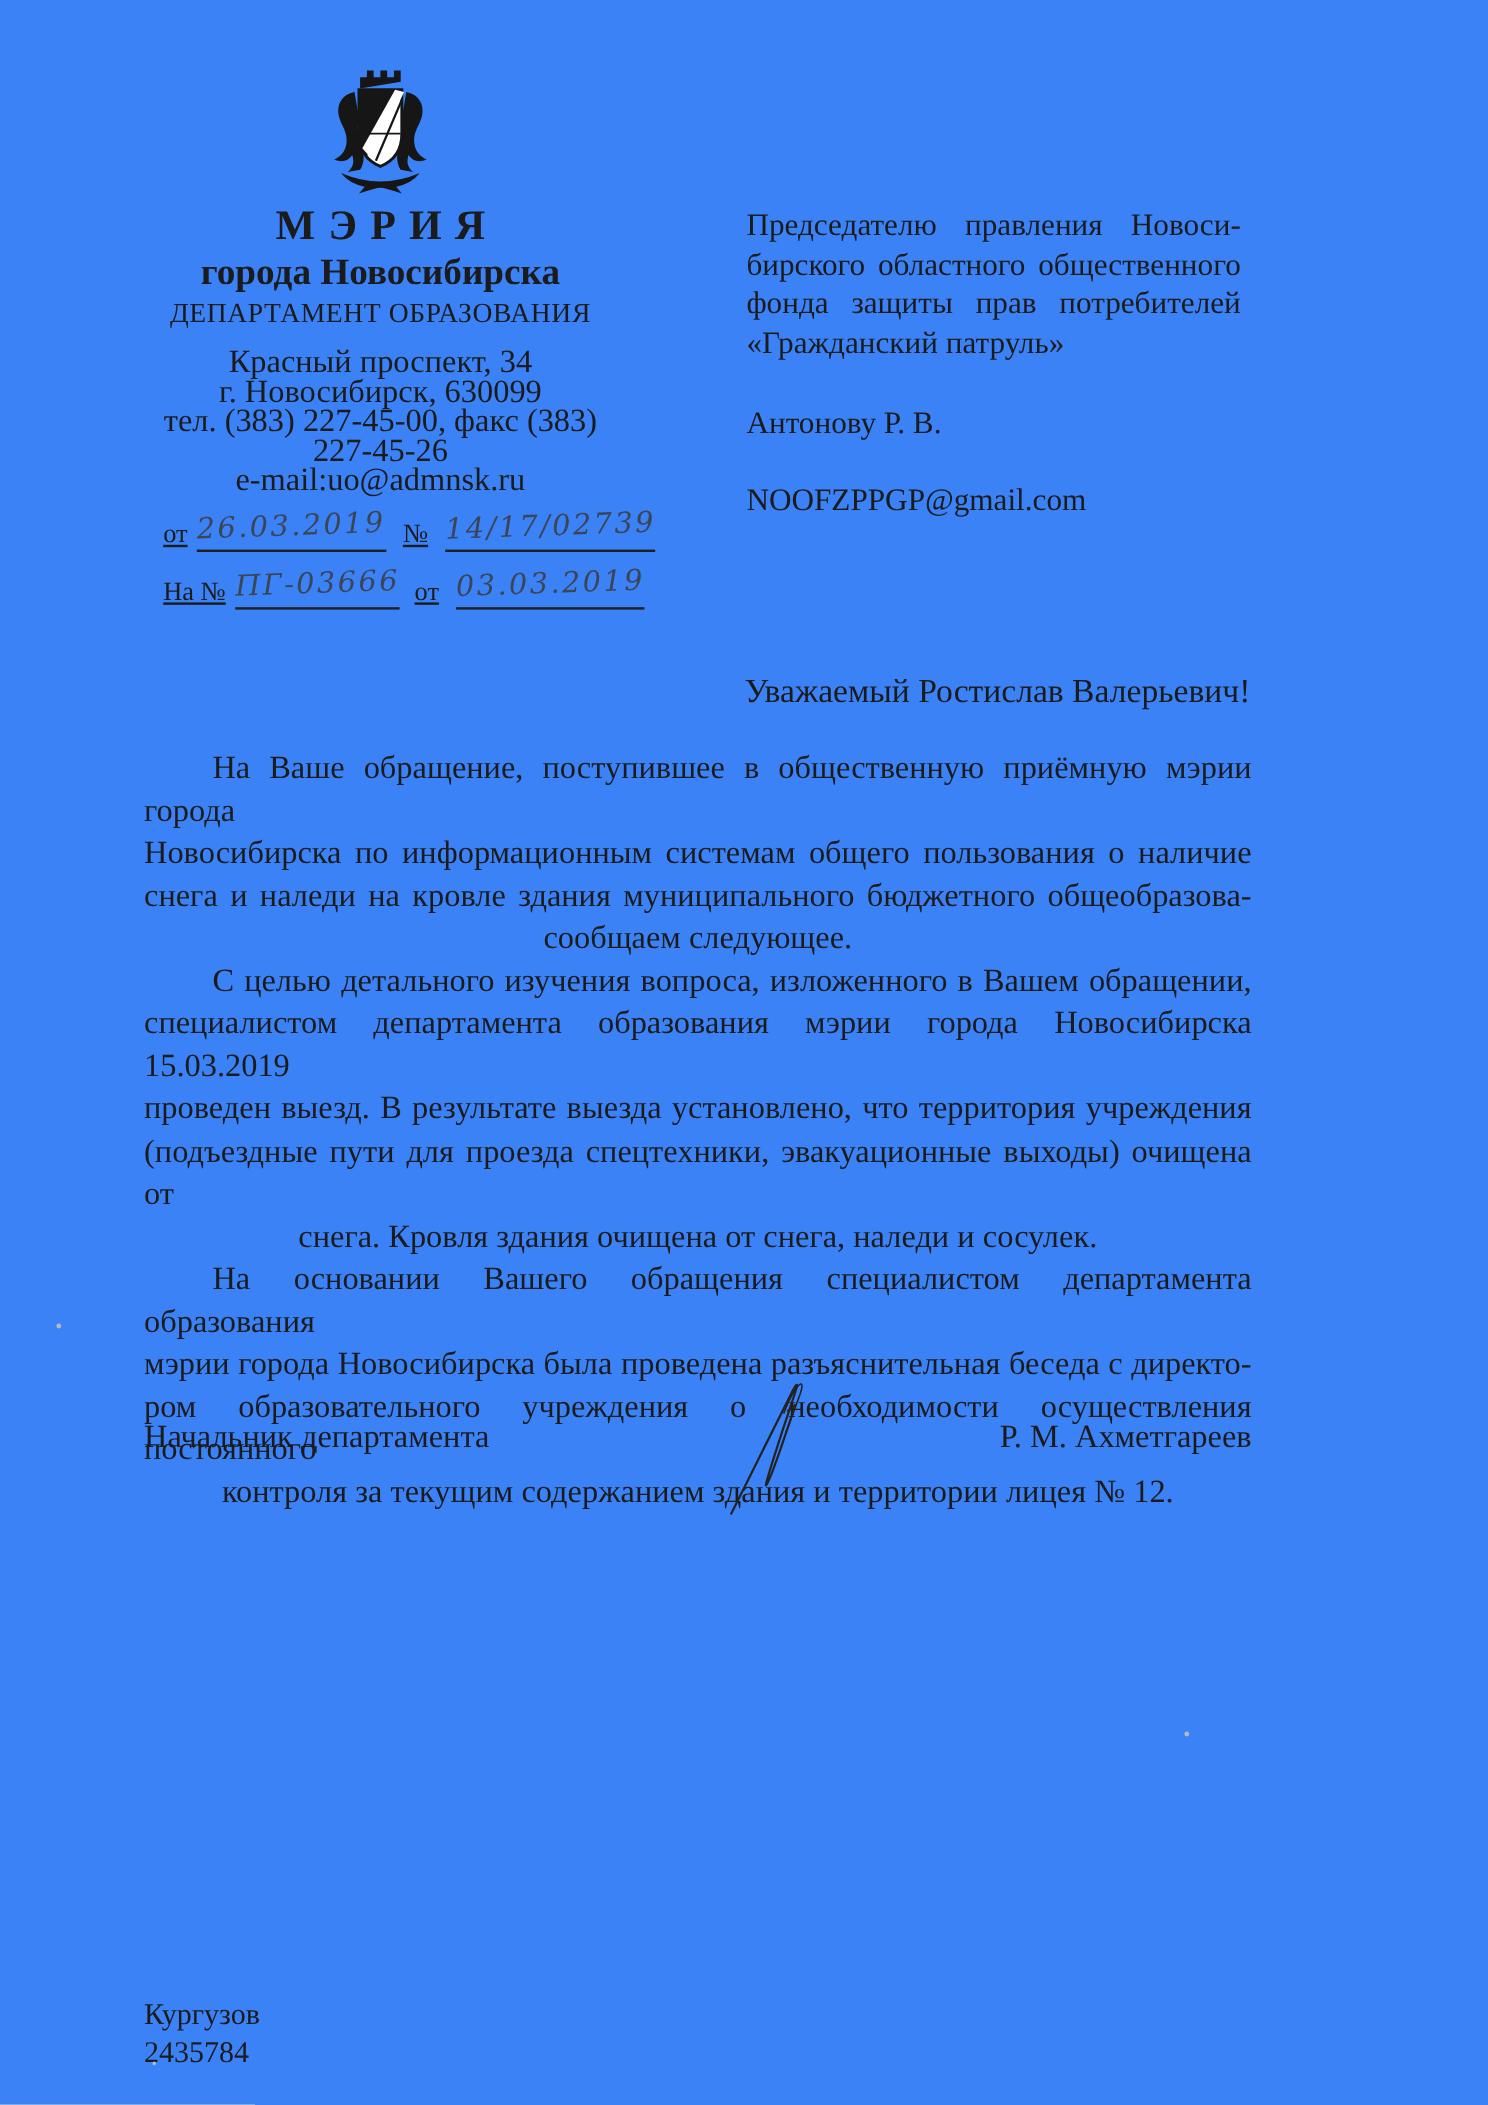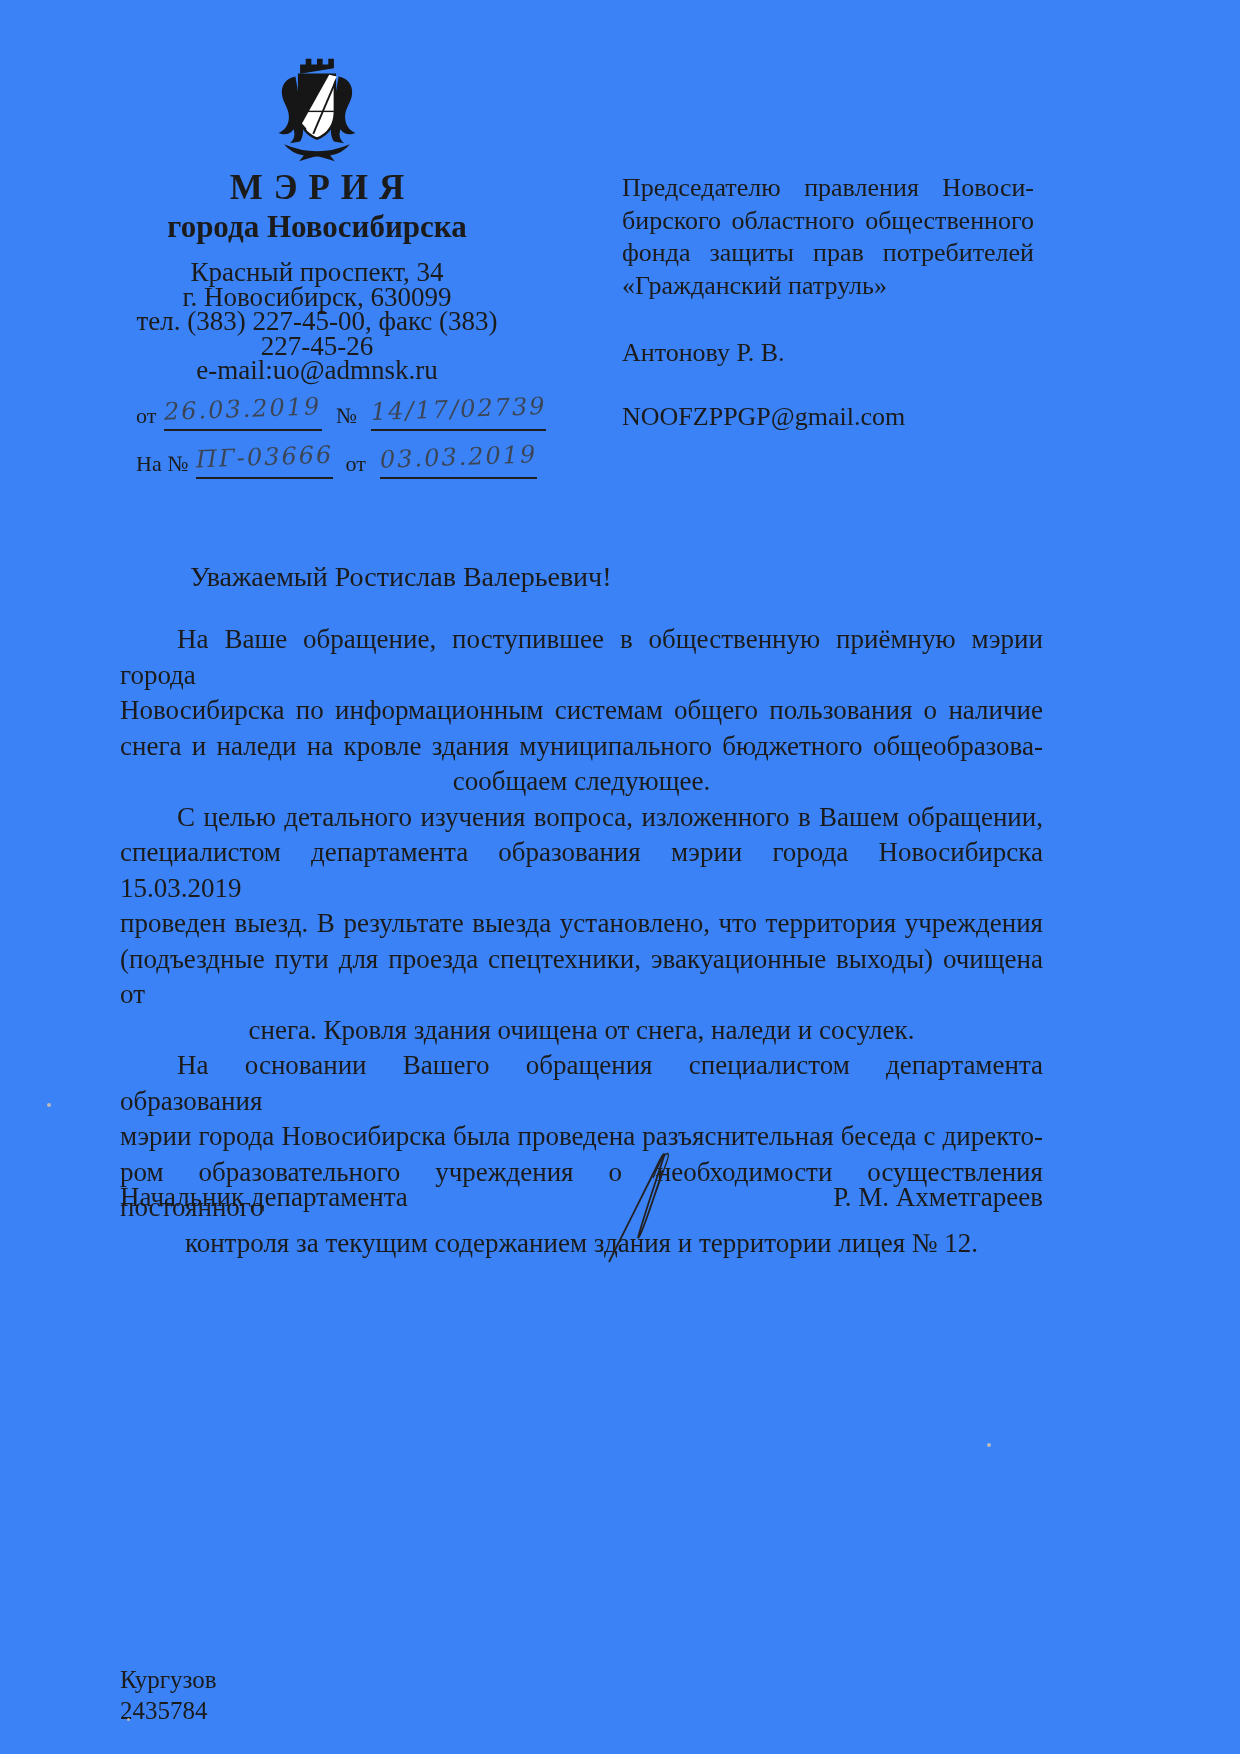--- a/index.html
+++ b/index.html
@@ -16,21 +16,21 @@
   .emblem { display:block; margin:0 auto 4px auto; }
   .org1 { font-size:35px; font-weight:bold; letter-spacing:11px; text-indent:11px; margin-top:2px; }
   .org2 { font-size:31px; font-weight:bold; margin-top:1px; }
   .dept { font-size:23px; margin-top:3px; letter-spacing:0.5px; }
   .addr { font-size:27px; margin-top:15px; line-height:24.5px; }
 
   .refline {
     display:flex; align-items:flex-end; font-size:22px;
     margin:14px 0 0 18px; text-align:left;
   }
-  .refline .lbl { white-space:nowrap; padding:0 8px 2px 0; }
+  .refline .lbl { white-space:nowrap; padding:0 8px 2px 0;text-decoration:underline; }
   .ufield {
     display:inline-block; border-bottom:2px solid #1f1f1f;
     text-align:center; position:relative; height:32px;
   }
   .uf-a { width:158px; } .uf-b { width:190px; margin-left:6px; }
   .uf-c { width:160px; } .uf-d { width:168px; margin-left:6px; }
   .hand {
     display:inline-block; font-family:"DejaVu Serif", serif; font-style:italic;
     font-size:24px; color:#3b3b3b; letter-spacing:2px;
     transform:rotate(-2deg) translateY(-2px); opacity:0.85; white-space:nowrap;
@@ -41,21 +41,21 @@
     position:absolute; left:622px; top:172px; width:412px;
     font-size:26px; line-height:32.5px;
   }
   .jline { text-align:justify; text-align-last:justify; }
   .rec-name { margin-top:35px; }
   .rec-email { margin-top:31px; font-family:"Liberation Serif", serif; }
 
   
   .salutation {
     position:absolute; left:120px; top:561px; width:922px;
-    font-size:28px; text-align:left; text-indent:70px;
+    font-size:28px; text-align:right; text-indent:70px;
   }
   .body-text {
     position:absolute; left:120px; top:622px; width:923px;
     font-size:27px; line-height:35.5px;
   }
   .ln  { text-align:justify; text-align-last:justify; white-space:nowrap0; }
   .ln-end { text-align:center; }
   .indent { text-indent:57px; }
 
   
@@ -88,20 +88,21 @@
       </g>
       <path d="M31,21 h38 v39 q0,21 -19,29 q-19,-8 -19,-29 z" fill="#ffffff" stroke="#161616" stroke-width="2.6"></path>
       <path d="M31,21 h34 L38,80 q-7,-10 -7,-20 z" fill="#161616"></path>
       <path d="M63,21 L34,73 l8,9 L71,23 z" fill="#ffffff"></path>
       <path d="M69,30 L46,84" stroke="#161616" stroke-width="2" fill="none"></path>
       <path d="M35,60 h33" stroke="#161616" stroke-width="1.5" fill="none"></path>
     </svg>
 
     <div class="org1">МЭРИЯ</div>
     <div class="org2">города Новосибирска</div>
+    <div class="dept">ДЕПАРТАМЕНТ ОБРАЗОВАНИЯ</div>
 
     <div class="addr">
       <div>Красный проспект, 34</div>
       <div>г. Новосибирск, 630099</div>
       <div>тел. (383) 227-45-00, факс (383) 227-45-26</div>
       <div>e-mail:uo@admnsk.ru</div>
     </div>
 
     <div class="refline">
       <span class="lbl">от</span>

